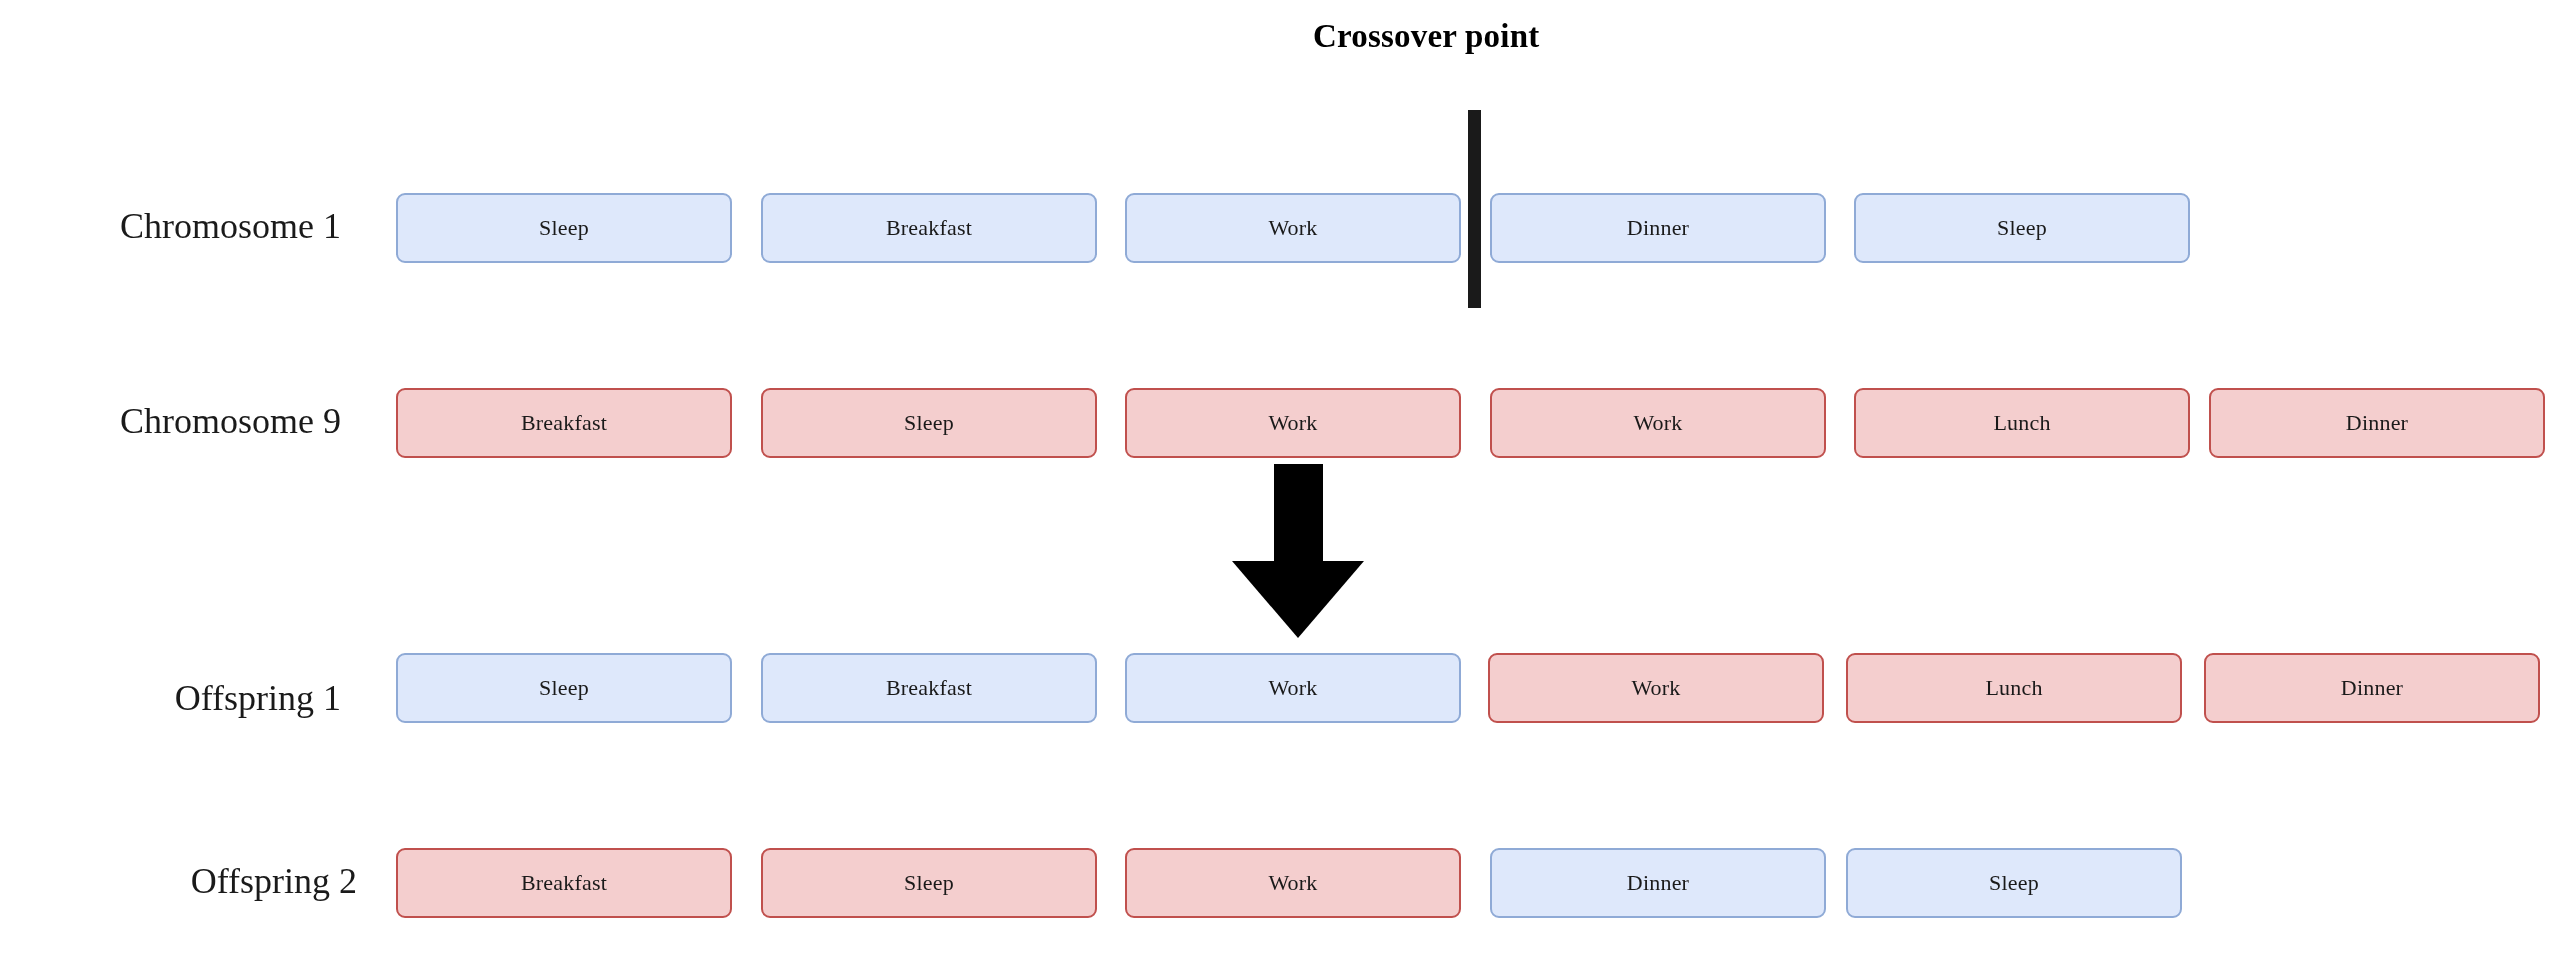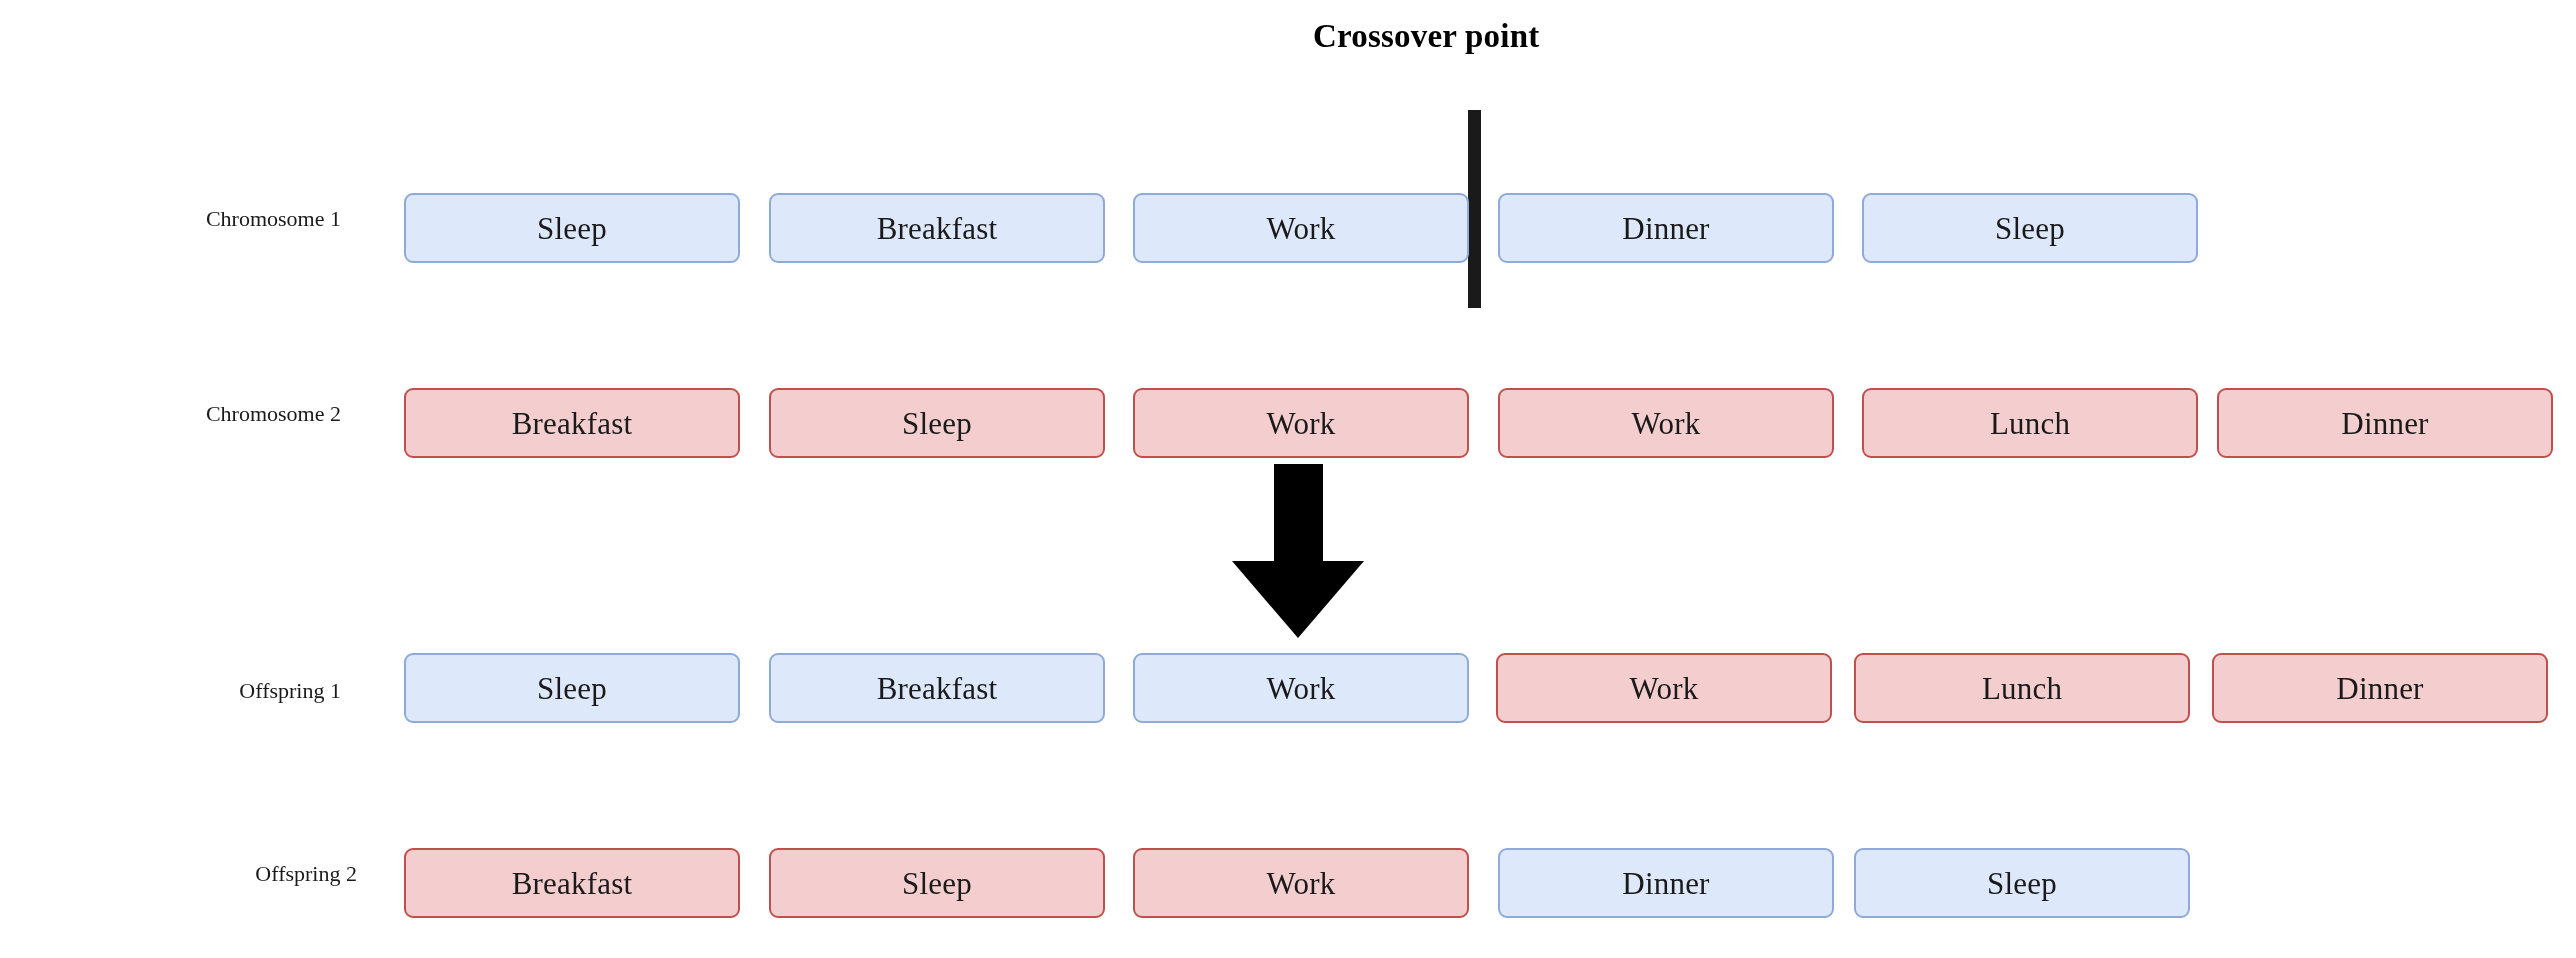--- a/index.html
+++ b/index.html
@@ -22,43 +22,42 @@
 
   .crossover-bar{
     position:absolute;
     background:#1a1a1a;
   }
 
   .row{position:absolute;left:0;}
 
   .row-label{
     position:absolute;
-    font-size:22px;
+    font-size:36px;
     line-height:1;
     white-space:nowrap;
     color:#1a1a1a;
     text-align:right;
   }
 
   .gene{
     position:absolute;
     box-sizing:border-box;
     height:70px;
     border-radius:9px;
     border-width:2.5px;
     border-style:solid;
     display:flex;
     align-items:center;
     justify-content:center;
-    font-size:31px;
+    font-size:22px;
     line-height:1;
     color:#1a1a1a;
     white-space:nowrap;
     letter-spacing:0.2px;
-    margin-left:8px;
   }
   .gene.blue{background:#dee8fb;border-color:#8faad6;}
   .gene.red{background:#f4cece;border-color:#c0504d;}
 
   .arrow{position:absolute;}
   .arrow .shaft{position:absolute;background:#000;}
   .arrow .head{
     position:absolute;
     width:0;height:0;
     border-left:66px solid transparent;
@@ -83,21 +82,21 @@
   <div id="rows-host">
       <div class="row">
         <div class="row-label" style="left: 0px; width: 341px; top: 208px;">Chromosome 1</div>
         <div class="gene blue" style="left: 396px; top: 193px; width: 336px;">Sleep</div>
         <div class="gene blue" style="left: 761px; top: 193px; width: 336px;">Breakfast</div>
         <div class="gene blue" style="left: 1125px; top: 193px; width: 336px;">Work</div>
         <div class="gene blue" style="left: 1490px; top: 193px; width: 336px;">Dinner</div>
         <div class="gene blue" style="left: 1854px; top: 193px; width: 336px;">Sleep</div>
       </div>
       <div class="row">
-        <div class="row-label" style="left: 0px; width: 341px; top: 403px;">Chromosome 2</div>
+        <div class="row-label" style="left: 0px; width: 341px; top: 403px;">Chromosome 9</div>
         <div class="gene red" style="left: 396px; top: 388px; width: 336px;">Breakfast</div>
         <div class="gene red" style="left: 761px; top: 388px; width: 336px;">Sleep</div>
         <div class="gene red" style="left: 1125px; top: 388px; width: 336px;">Work</div>
         <div class="gene red" style="left: 1490px; top: 388px; width: 336px;">Work</div>
         <div class="gene red" style="left: 1854px; top: 388px; width: 336px;">Lunch</div>
         <div class="gene red" style="left: 2209px; top: 388px; width: 336px;">Dinner</div>
       </div>
       <div class="row">
         <div class="row-label" style="left: 0px; width: 341px; top: 668px; margin-top: 12px;">Offspring 1</div>
         <div class="gene blue" style="left: 396px; top: 653px; width: 336px;">Sleep</div>

